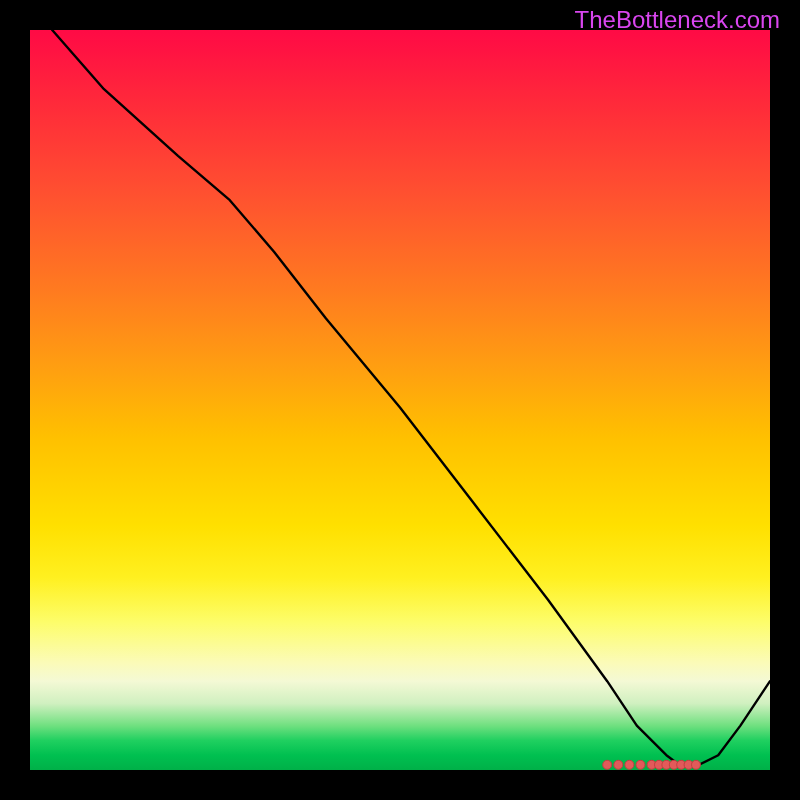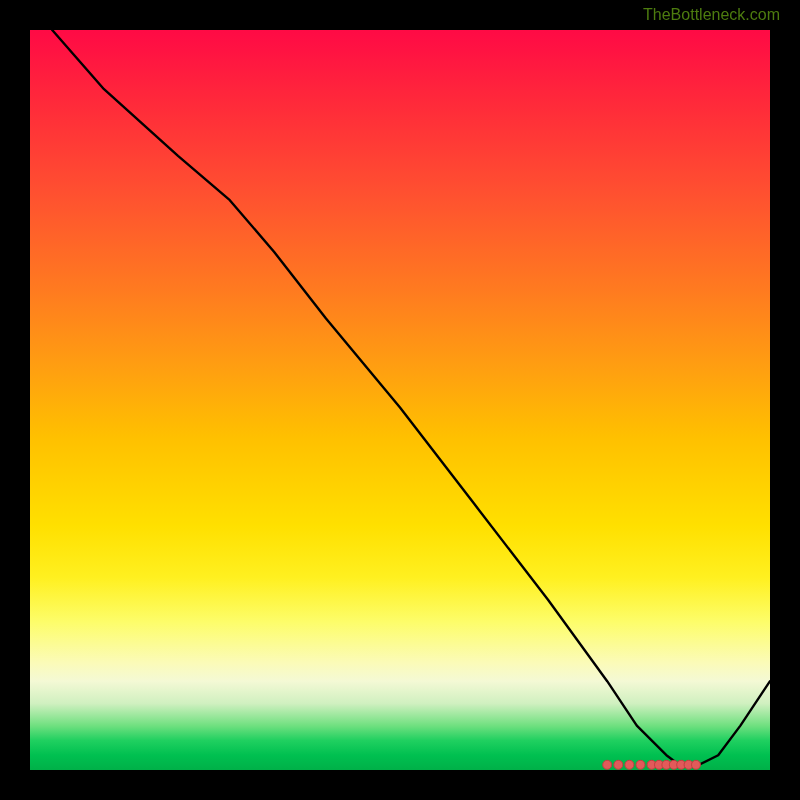--- a/index.html
+++ b/index.html
@@ -8,22 +8,22 @@
     height: 800px;
     background: #000;
     position: relative;
     font-family: Arial, sans-serif;
     overflow: hidden;
   }
   .watermark {
     position: absolute;
     top: 6px;
     right: 20px;
-    color: #4d7c0f;
-    font-size: 16px;
+    color: #d946ef;
+    font-size: 24px;
     font-weight: 500;
     z-index: 10;
   }
   .plot-area {
     position: absolute;
     top: 30px;
     left: 30px;
     width: 740px;
     height: 740px;
     background: linear-gradient(to bottom,

